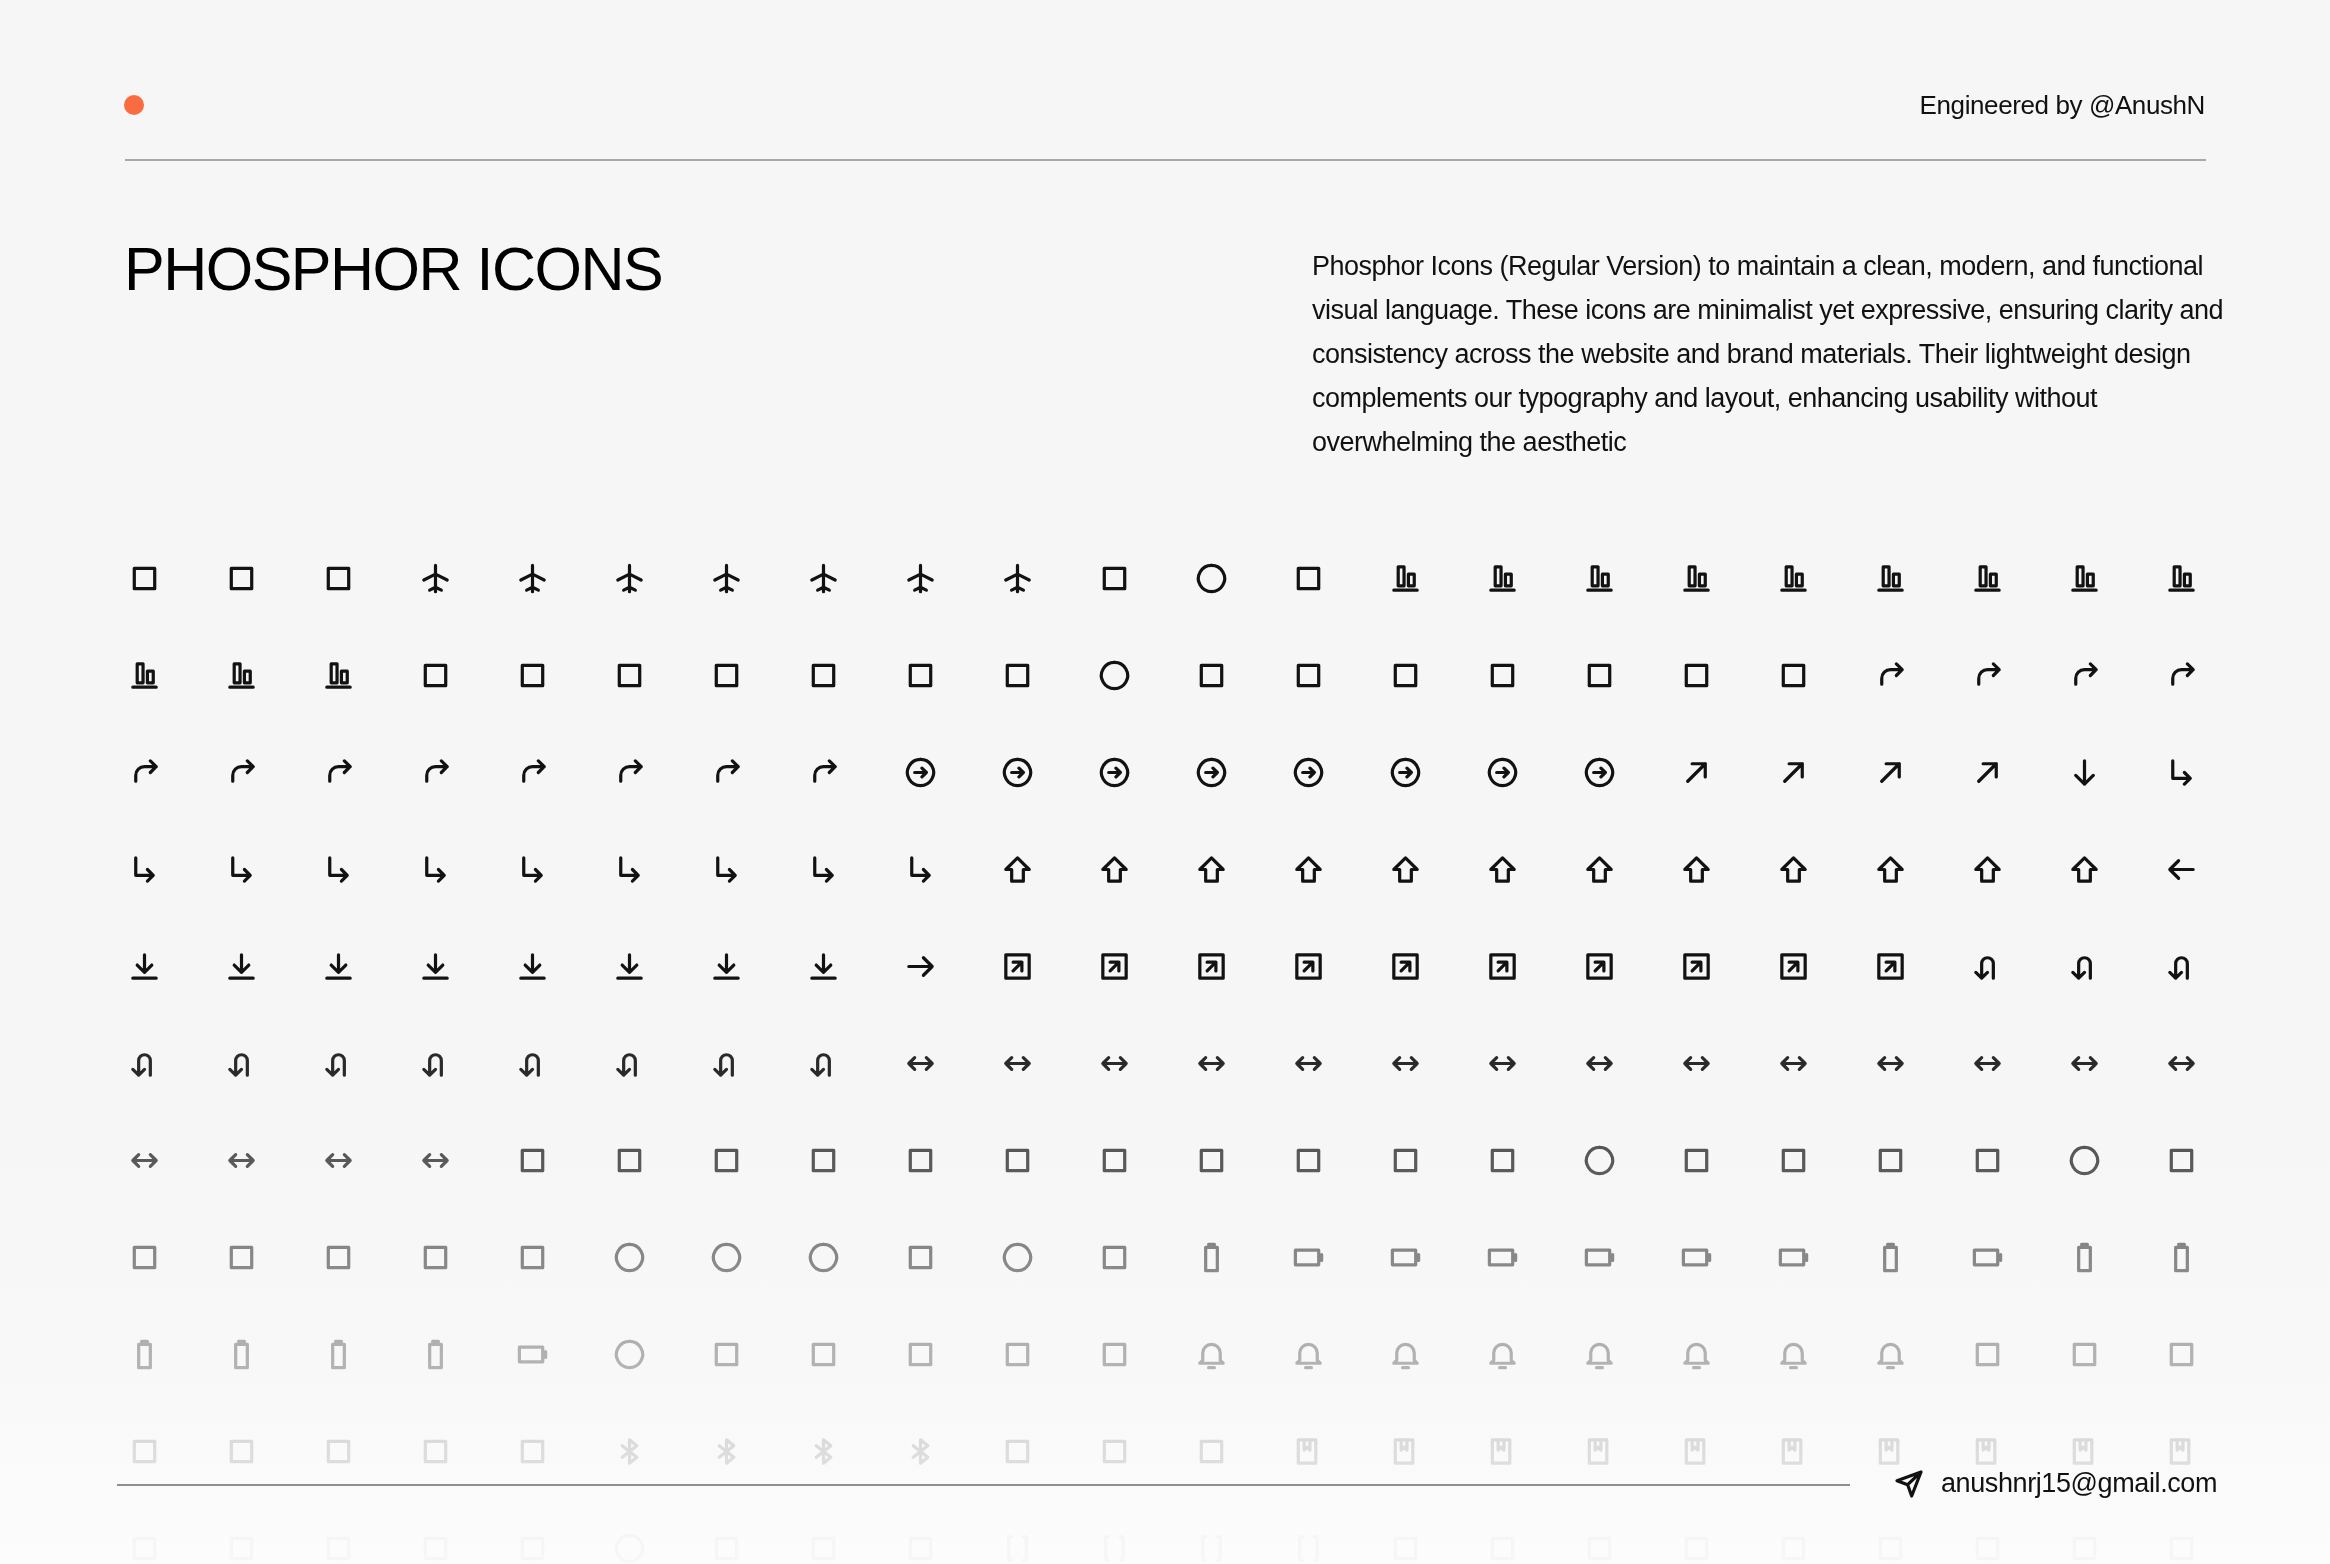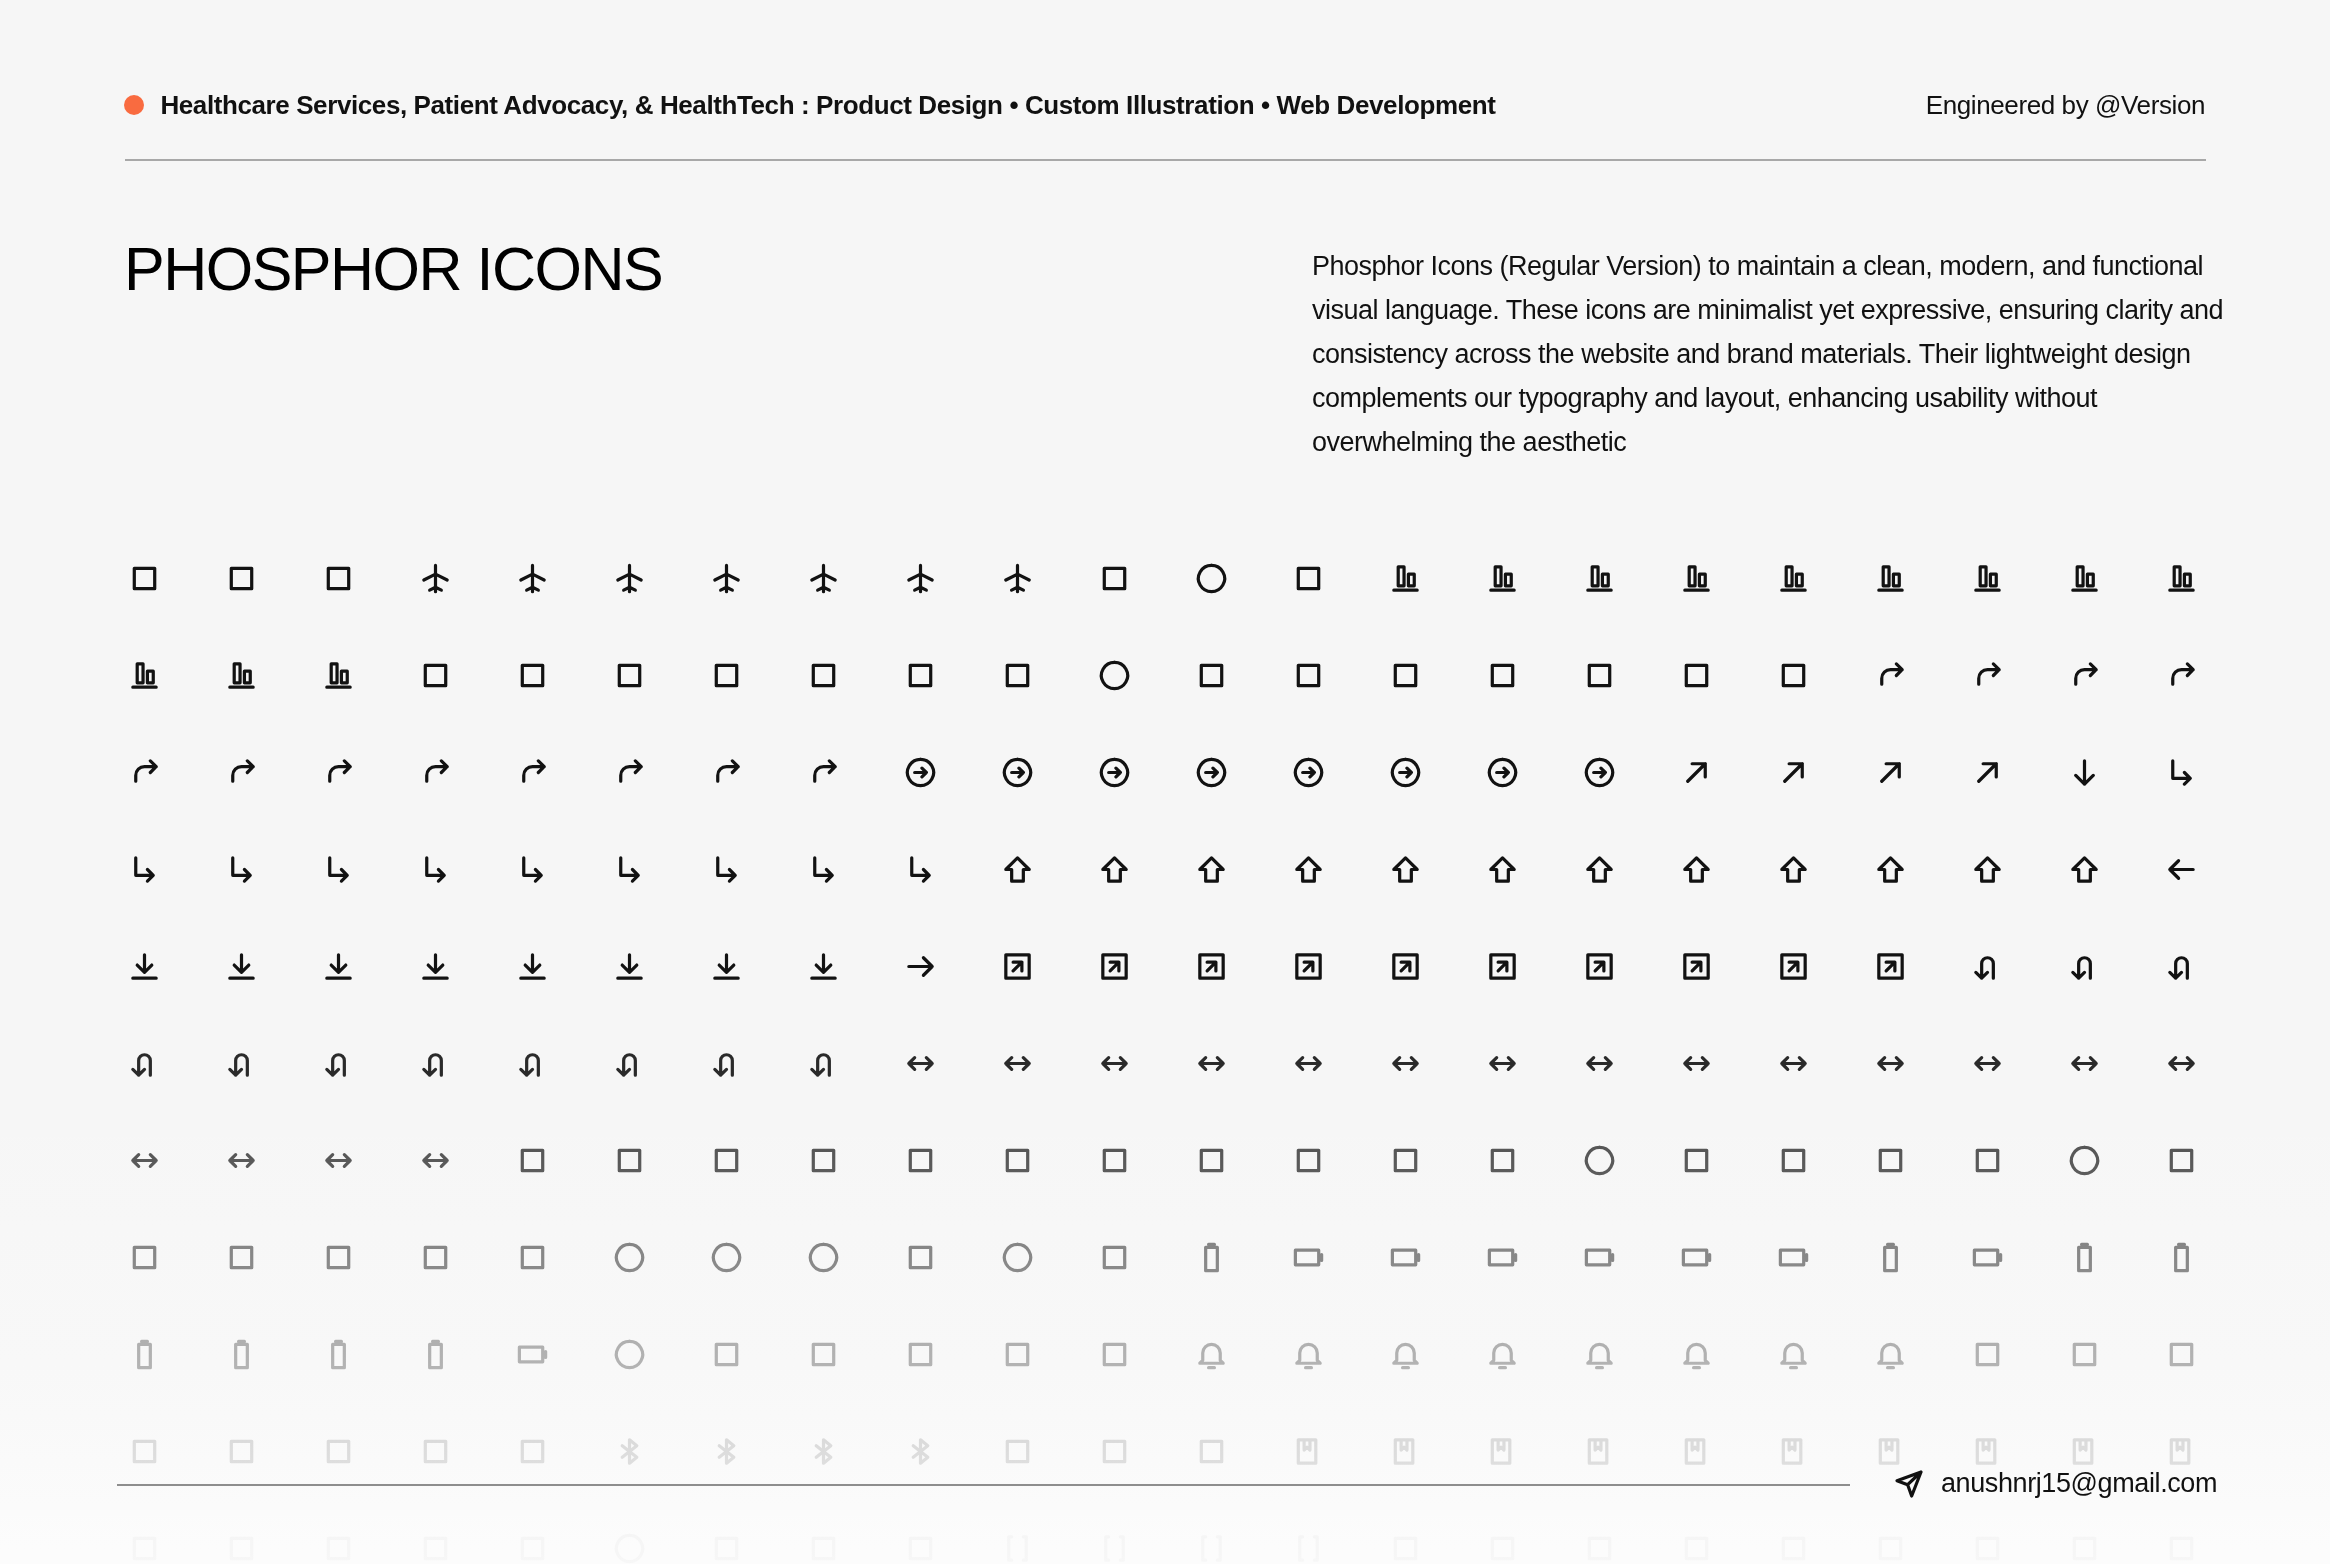--- a/index.html
+++ b/index.html
@@ -29,22 +29,21 @@
   .rule-bottom { position:absolute; left:117px; top:1484px; width:1733px; height:2.2px; background:#8e8e8e; }
   .email { position:absolute; left:1893px; top:1468px; display:flex; }
   .email svg { width:32px; height:32px; fill:none; stroke:#111; stroke-width:2.4; stroke-linejoin:round; stroke-linecap:round; margin-right:16px; }
   .email span { font-size:27px; letter-spacing:-0.4px; color:#111; }
 </style>
 </head>
 <body>
 
 <div class="header">
   <span class="dot" style="background: rgb(249, 107, 64);"></span>
-  <span class="tagline">Healthcare Services, Patient Advocacy, &amp; HealthTech : Product Design • Custom Illustration • Web Development</span>
-  <span class="credit">Engineered by @Version</span>
+  <span class="credit">Engineered by @AnushN</span>
 </div>
 <div class="rule-top"></div>
 
 <h1 class="title">PHOSPHOR ICONS</h1>
 <p class="desc">Phosphor Icons (Regular Version) to maintain a clean, modern, and functional visual language. These icons are minimalist yet expressive, ensuring clarity and consistency across the website and brand materials. Their lightweight design complements our typography and layout, enhancing usability without overwhelming the aesthetic</p>
 
 <div class="grid" id="icon-grid">
     <div class="cell row-0">
       <svg viewBox="0 0 24 24">
         <path d="M5 5h14v14H5z"></path>

